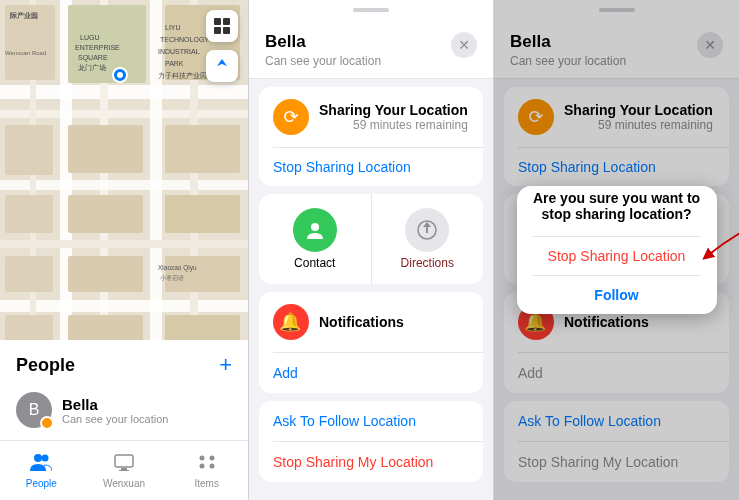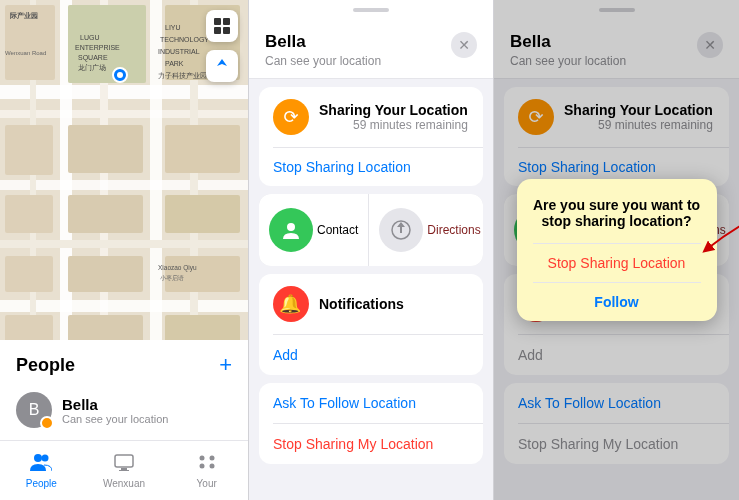--- a/index.html
+++ b/index.html
@@ -278,21 +278,21 @@
       background: #e5e5ea;
       border-radius: 12px;
       overflow: hidden;
       margin: 0 10px 8px;
     }
 
     .action-cell {
       background: white;
       padding: 14px 10px;
       display: flex;
-      flex-direction: row;
+      flex-direction: column;
       align-items: center;
       gap: 4px;
       cursor: pointer;
     }
 
     .action-cell.disabled {
       cursor: default;
     }
 
     .action-icon-circle {
@@ -387,24 +387,24 @@
       position: absolute;
       top: 0; left: 0; right: 0; bottom: 0;
       background: rgba(0,0,0,0.2);
       display: flex;
       align-items: center;
       justify-content: center;
       z-index: 10;
     }
 
     .dialog-box {
-      background: #fef9c3;
+      background: #ffffff;
       border-radius: 14px;
       width: 200px;
-      padding: 18px 16px 0;
+      padding: 4px 16px 0;
       box-shadow: 0 4px 20px rgba(0,0,0,0.3);
     }
 
     .dialog-title {
       font-size: 14px;
       font-weight: 600;
       text-align: center;
       color: #000;
       margin-bottom: 14px;
     }
@@ -562,21 +562,21 @@
     </div>
     <div class="tab-item tab-inactive">
       <span class="tab-icon">
         <svg width="20" height="18" viewBox="0 0 20 18" fill="#8e8e93">
           <circle cx="5" cy="5" r="2.5"></circle>
           <circle cx="15" cy="5" r="2.5"></circle>
           <circle cx="5" cy="13" r="2.5"></circle>
           <circle cx="15" cy="13" r="2.5"></circle>
         </svg>
       </span>
-      <span class="tab-label" style="color:#8e8e93">Your</span>
+      <span class="tab-label" style="color:#8e8e93">Items</span>
     </div>
   </div>
 </div>
 
 <div class="middle-panel">
 
   <div style="padding: 8px 0 0; background:white;">
     <div class="sheet-drag-handle"></div>
   </div>
 

